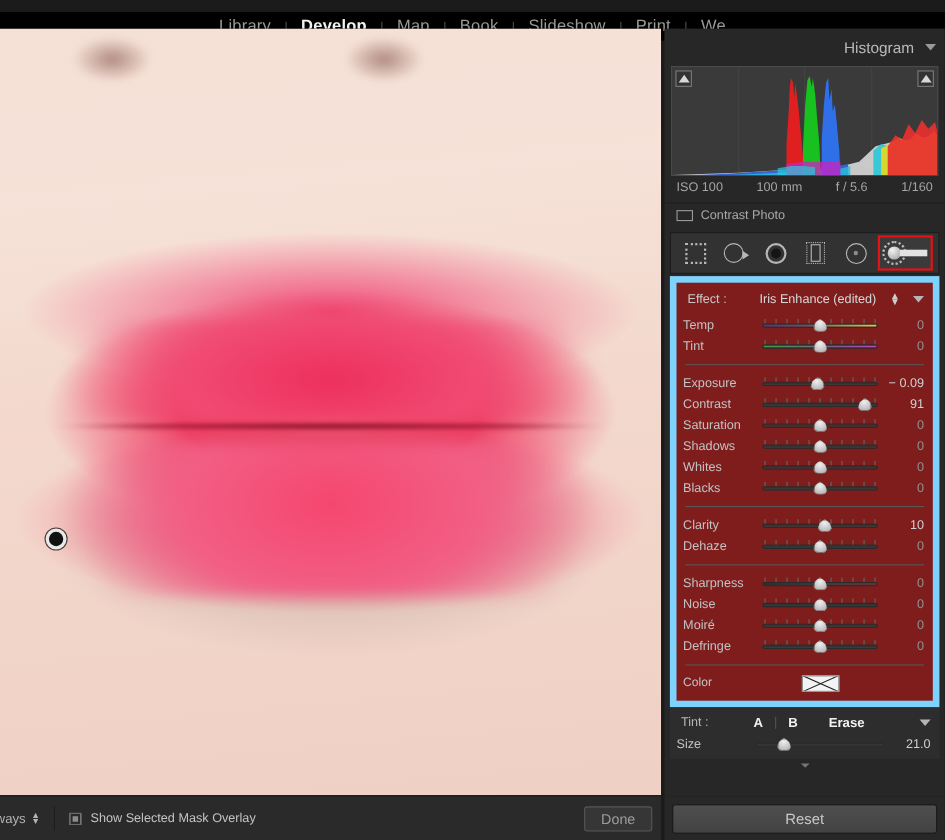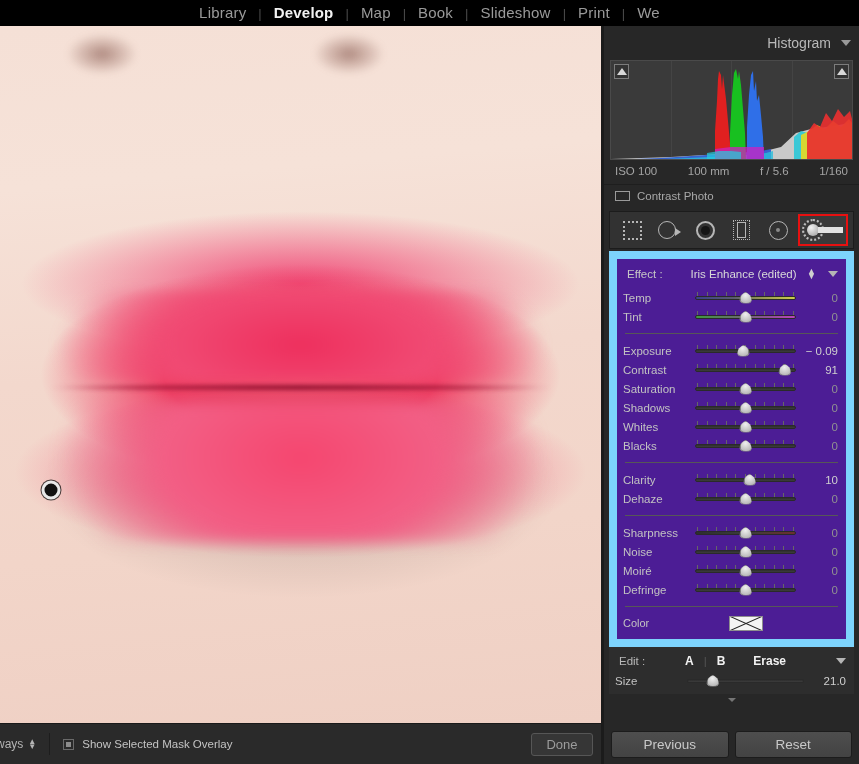--- a/index.html
+++ b/index.html
@@ -6,21 +6,21 @@
   html, body {
     width: 859px; height: 764px;
     background: #1b1b1b;
     font-family: "Liberation Sans", sans-serif;
     overflow: hidden;
   }
   #app { position: relative; width: 859px; height: 764px; }
 
   
   .module-bar {
-    position: absolute; left: 0; top: 0; width: 859px; height: 26px;
+    position: absolute; left: 0; top: 11px; width: 859px; height: 26px;
     background: #000; display: flex; align-items: center;
     justify-content: center; gap: 0;
   }
   .module-item {
     color: #9a9a9a; font-size: 15px; padding: 0 12px;
     letter-spacing: .2px; line-height: 26px;
   }
   .module-item.active { color: #f2f2f2; font-weight: bold; }
   .module-sep { color: #4a4a4a; font-size: 13px; }
 
@@ -169,22 +169,22 @@
     display: flex; align-items: center; padding: 0 8px;
     color: #9a9a9a; font-size: 12px;
   }
   .mask-row .sp { flex: 1; }
   .mask-new { color: #a9a9a9; font-size: 12px; }
   .mask-bar { color: #4e4e4e; margin: 0 7px; }
   .mask-edit { color: #f0f0f0; font-weight: bold; font-size: 12px; }
 
   
   .adj-panel {
-    margin: 2px 5px 0 5px; border: 8px solid #7dd3fc;
-    background: #4c1d95; padding: 4px 0 4px 0;
+    margin: 2px 5px 0 5px; border: 6px solid #7dd3fc;
+    background: #7f1d1d; padding: 4px 0 4px 0;
   }
   .effect-row {
     display: flex; align-items: center; height: 22px;
     padding: 0 8px 0 10px; color: #c6c6c6; font-size: 11.5px;
   }
   .effect-label { width: 56px; }
   .effect-name { flex: 1; text-align: center; color: #d8d8d8; font-size: 11.5px; }
   .ud-stepper { display: inline-flex; flex-direction: column; line-height: 5px; font-size: 9px; color: #cfcfcf; margin-left: 3px; }
   .tri-down-sm { width: 0; height: 0; border-left: 5px solid transparent; border-right: 5px solid transparent; border-top: 6px solid #b5b5b5; margin-left: 12px; }
 
@@ -729,21 +729,21 @@
         <span class="sl-label">Color</span>
         <span class="sl-track-wrap" style="display:flex;align-items:center;justify-content:center;">
           <span class="color-swatch"></span>
         </span>
         <span class="sl-value"></span>
       </div>
     </div>
 
     <div class="brush-sec">
       <div class="brush-row">
-        <span class="brush-label">Edit :</span>
+        <span class="brush-label">Tint :</span>
         <span class="brush-a">A</span>
         <span class="brush-div">|</span>
         <span class="brush-b">B</span>
         <span class="brush-erase">Erase</span>
         <span class="brush-sp"></span>
         <span class="tri-down-sm"></span>
       </div>
       <div class="slider-row">
         <span class="sl-label">Size</span>
         <span class="sl-track-wrap">
@@ -754,17 +754,16 @@
       </div>
     </div>
 
     <div class="panel-collapse">
         <i></i>
       </div>
 
   </div>
 
   <div class="right-bottom">
-    <div class="big-btn">Previous</div>
     <div class="big-btn">Reset</div>
   </div>
 
 </div>
 
 </body></html>

